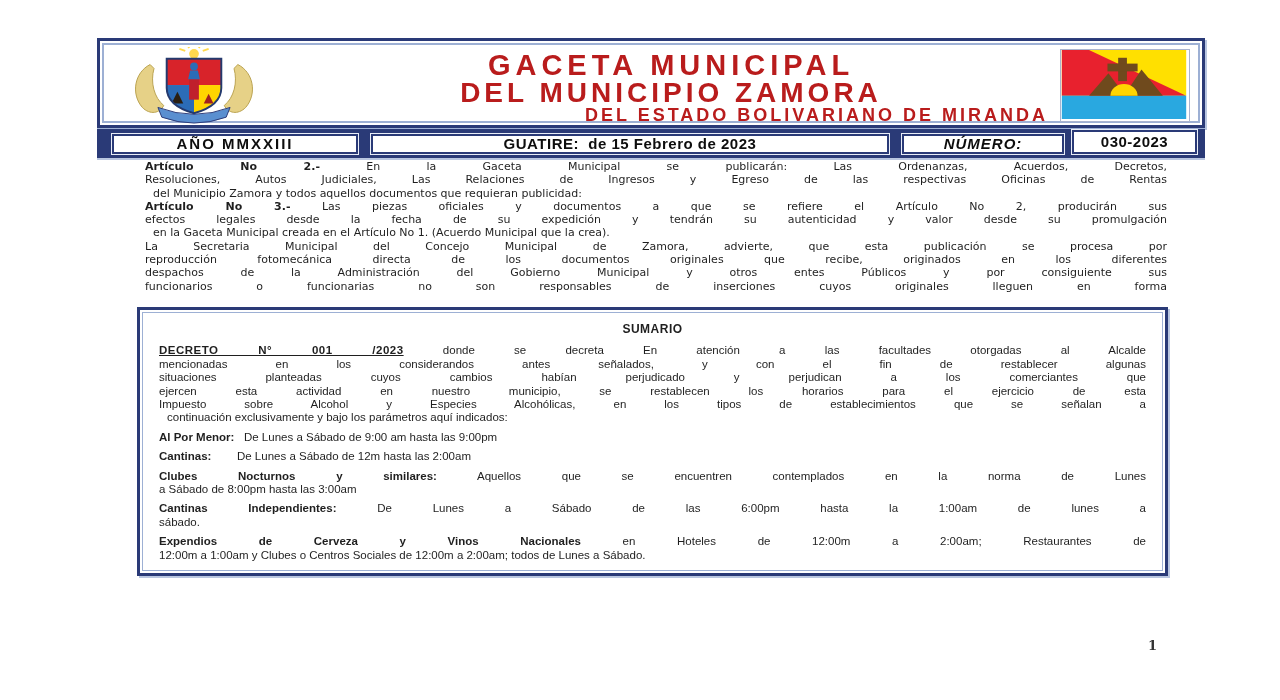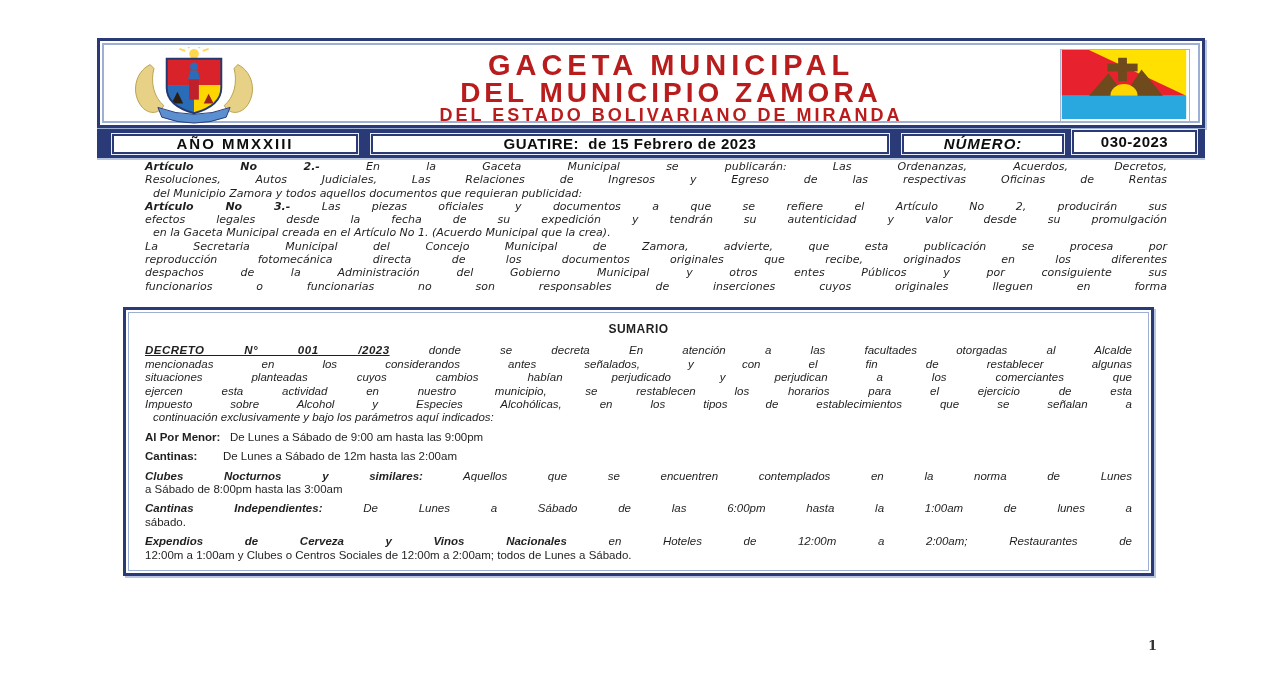--- a/index.html
+++ b/index.html
@@ -22,21 +22,21 @@
   .header-inner{
     position:absolute;inset:2px;border:2px solid var(--steel);
   }
   .coat{position:absolute;left:14px;top:2px;width:152px;height:78px;}
   .masthead{
     position:absolute;left:190px;right:150px;top:6px;text-align:center;
     font-family:"Liberation Sans",sans-serif;font-weight:900;color:#b91c1c;
   }
   .masthead .t1{font-size:29px;line-height:28px;letter-spacing:5px;}
   .masthead .t2{font-size:28px;line-height:27px;letter-spacing:4px;}
-  .masthead .t3{font-size:18px;line-height:19px;letter-spacing:3px;}
+  .masthead .t3{font-size:18px;line-height:19px;letter-spacing:3px;text-align:right;}
   .flagwrap{position:absolute;right:8px;top:4px;width:128px;height:71px;border:1px solid #aab4cf;}
 
   
   .infobar{
     position:absolute;left:97px;top:128px;width:1108px;height:30px;
     background:var(--navy);display:flex;align-items:center;
     border-top:1px solid var(--steel);box-sizing:border-box;
     box-shadow:0 2px 0 #b9c6e0;
   }
   .bar-box{
@@ -48,27 +48,27 @@
   .bb-year{width:246px;margin-left:15px;letter-spacing:2px;}
   .bb-date{width:518px;margin-left:13px;white-space:pre;letter-spacing:.5px;}
   .bb-numlabel{width:162px;margin-left:13px;letter-spacing:1px;font-style:italic;}
   .bb-numval{width:125px;margin-left:8px;position:relative;top:-2px;height:24px;letter-spacing:.5px;}
 
   
   .intro{
     position:absolute;left:145px;top:160px;width:1022px;
     font-size:11px;line-height:13.3px;color:#1f1f1f;
   }
-  .jline{text-align:justify;text-align-last:justify;font-style:italic;}
+  .jline{text-align:justify;text-align-last:justify;}
   .jline.last{text-align-last:left;margin-left:8px;}
   .lead{font-weight:bold;}
 
   
   .sumario{
-    position:absolute;left:123px;top:307px;width:1031px;box-sizing:border-box;
+    position:absolute;left:137px;top:307px;width:1031px;box-sizing:border-box;
     border:3px solid var(--navy);background:#fff;box-shadow:2px 2px 0 #b9c6e0;
   }
   .sumario-inner{
     border:1px solid var(--steel);margin:2px;padding:8px 16px 8px 16px;
     font-family:"Liberation Sans",sans-serif;font-size:11.5px;line-height:13.4px;color:#1f1f1f;
   }
   .sumario-title{
     text-align:center;font-weight:bold;font-size:12px;letter-spacing:.5px;margin:2px 0 8px 0;
   }
   .decree-lead{font-weight:bold;text-decoration:underline;letter-spacing:.5px;}

